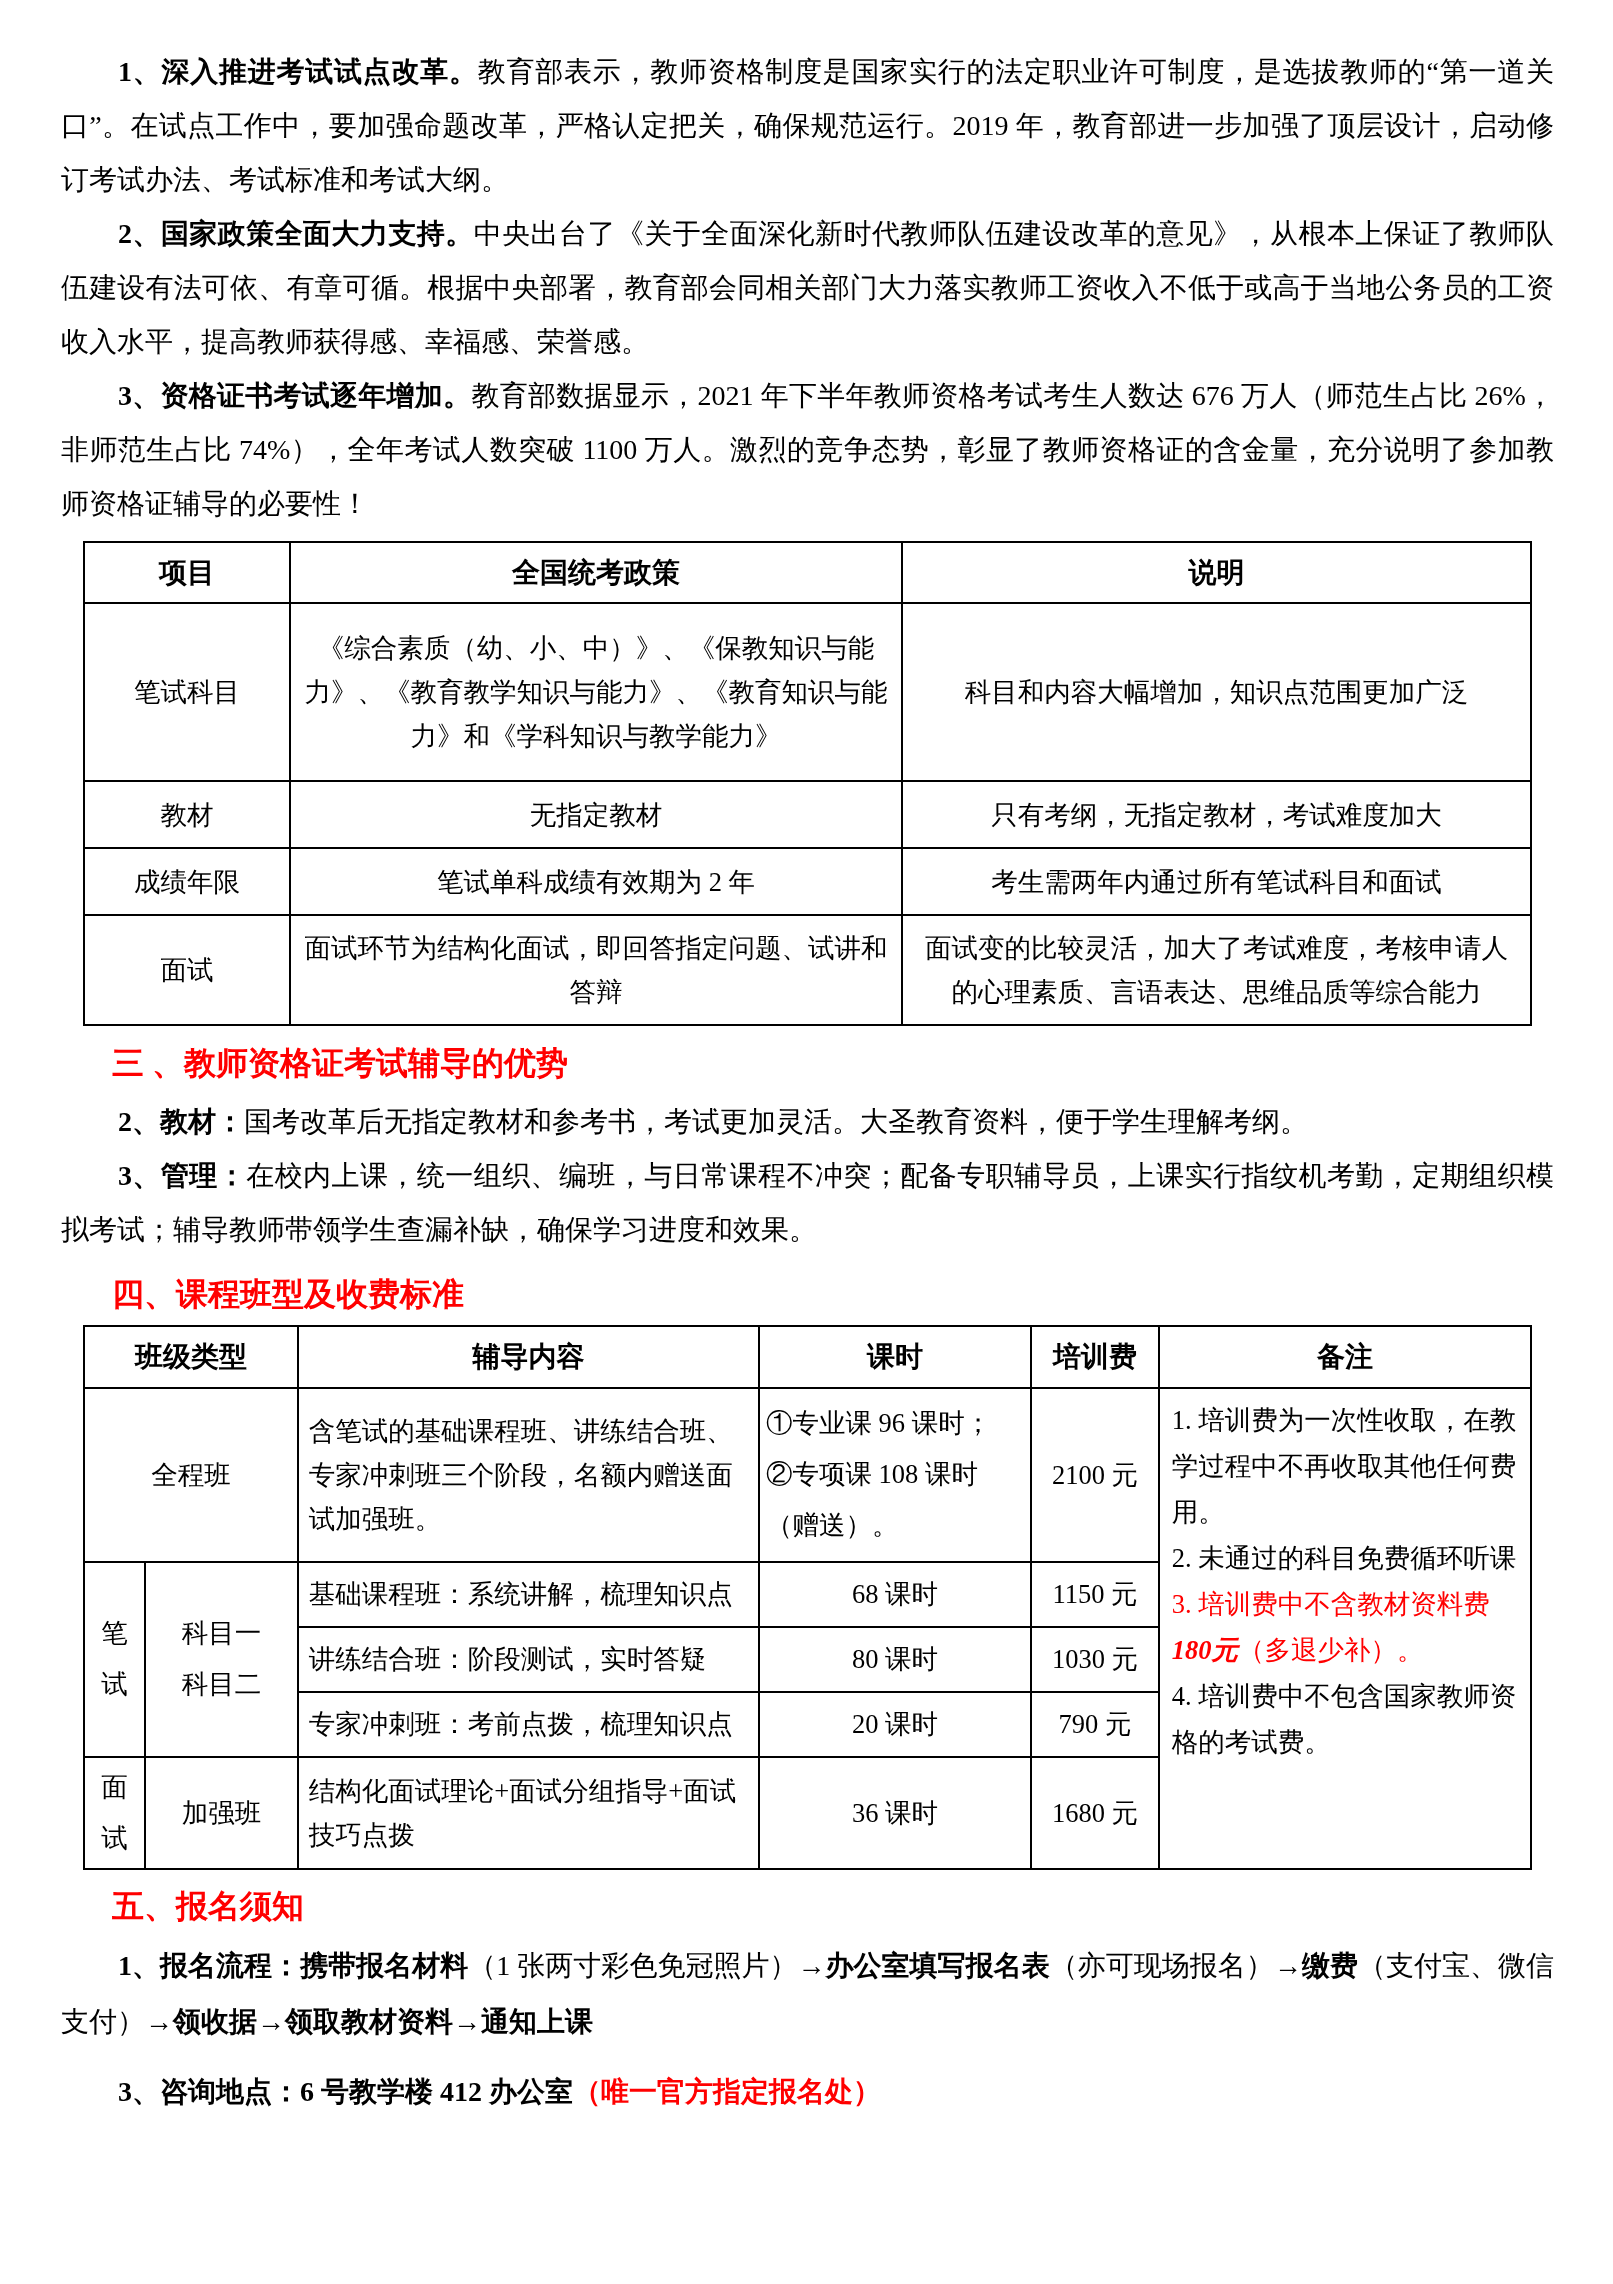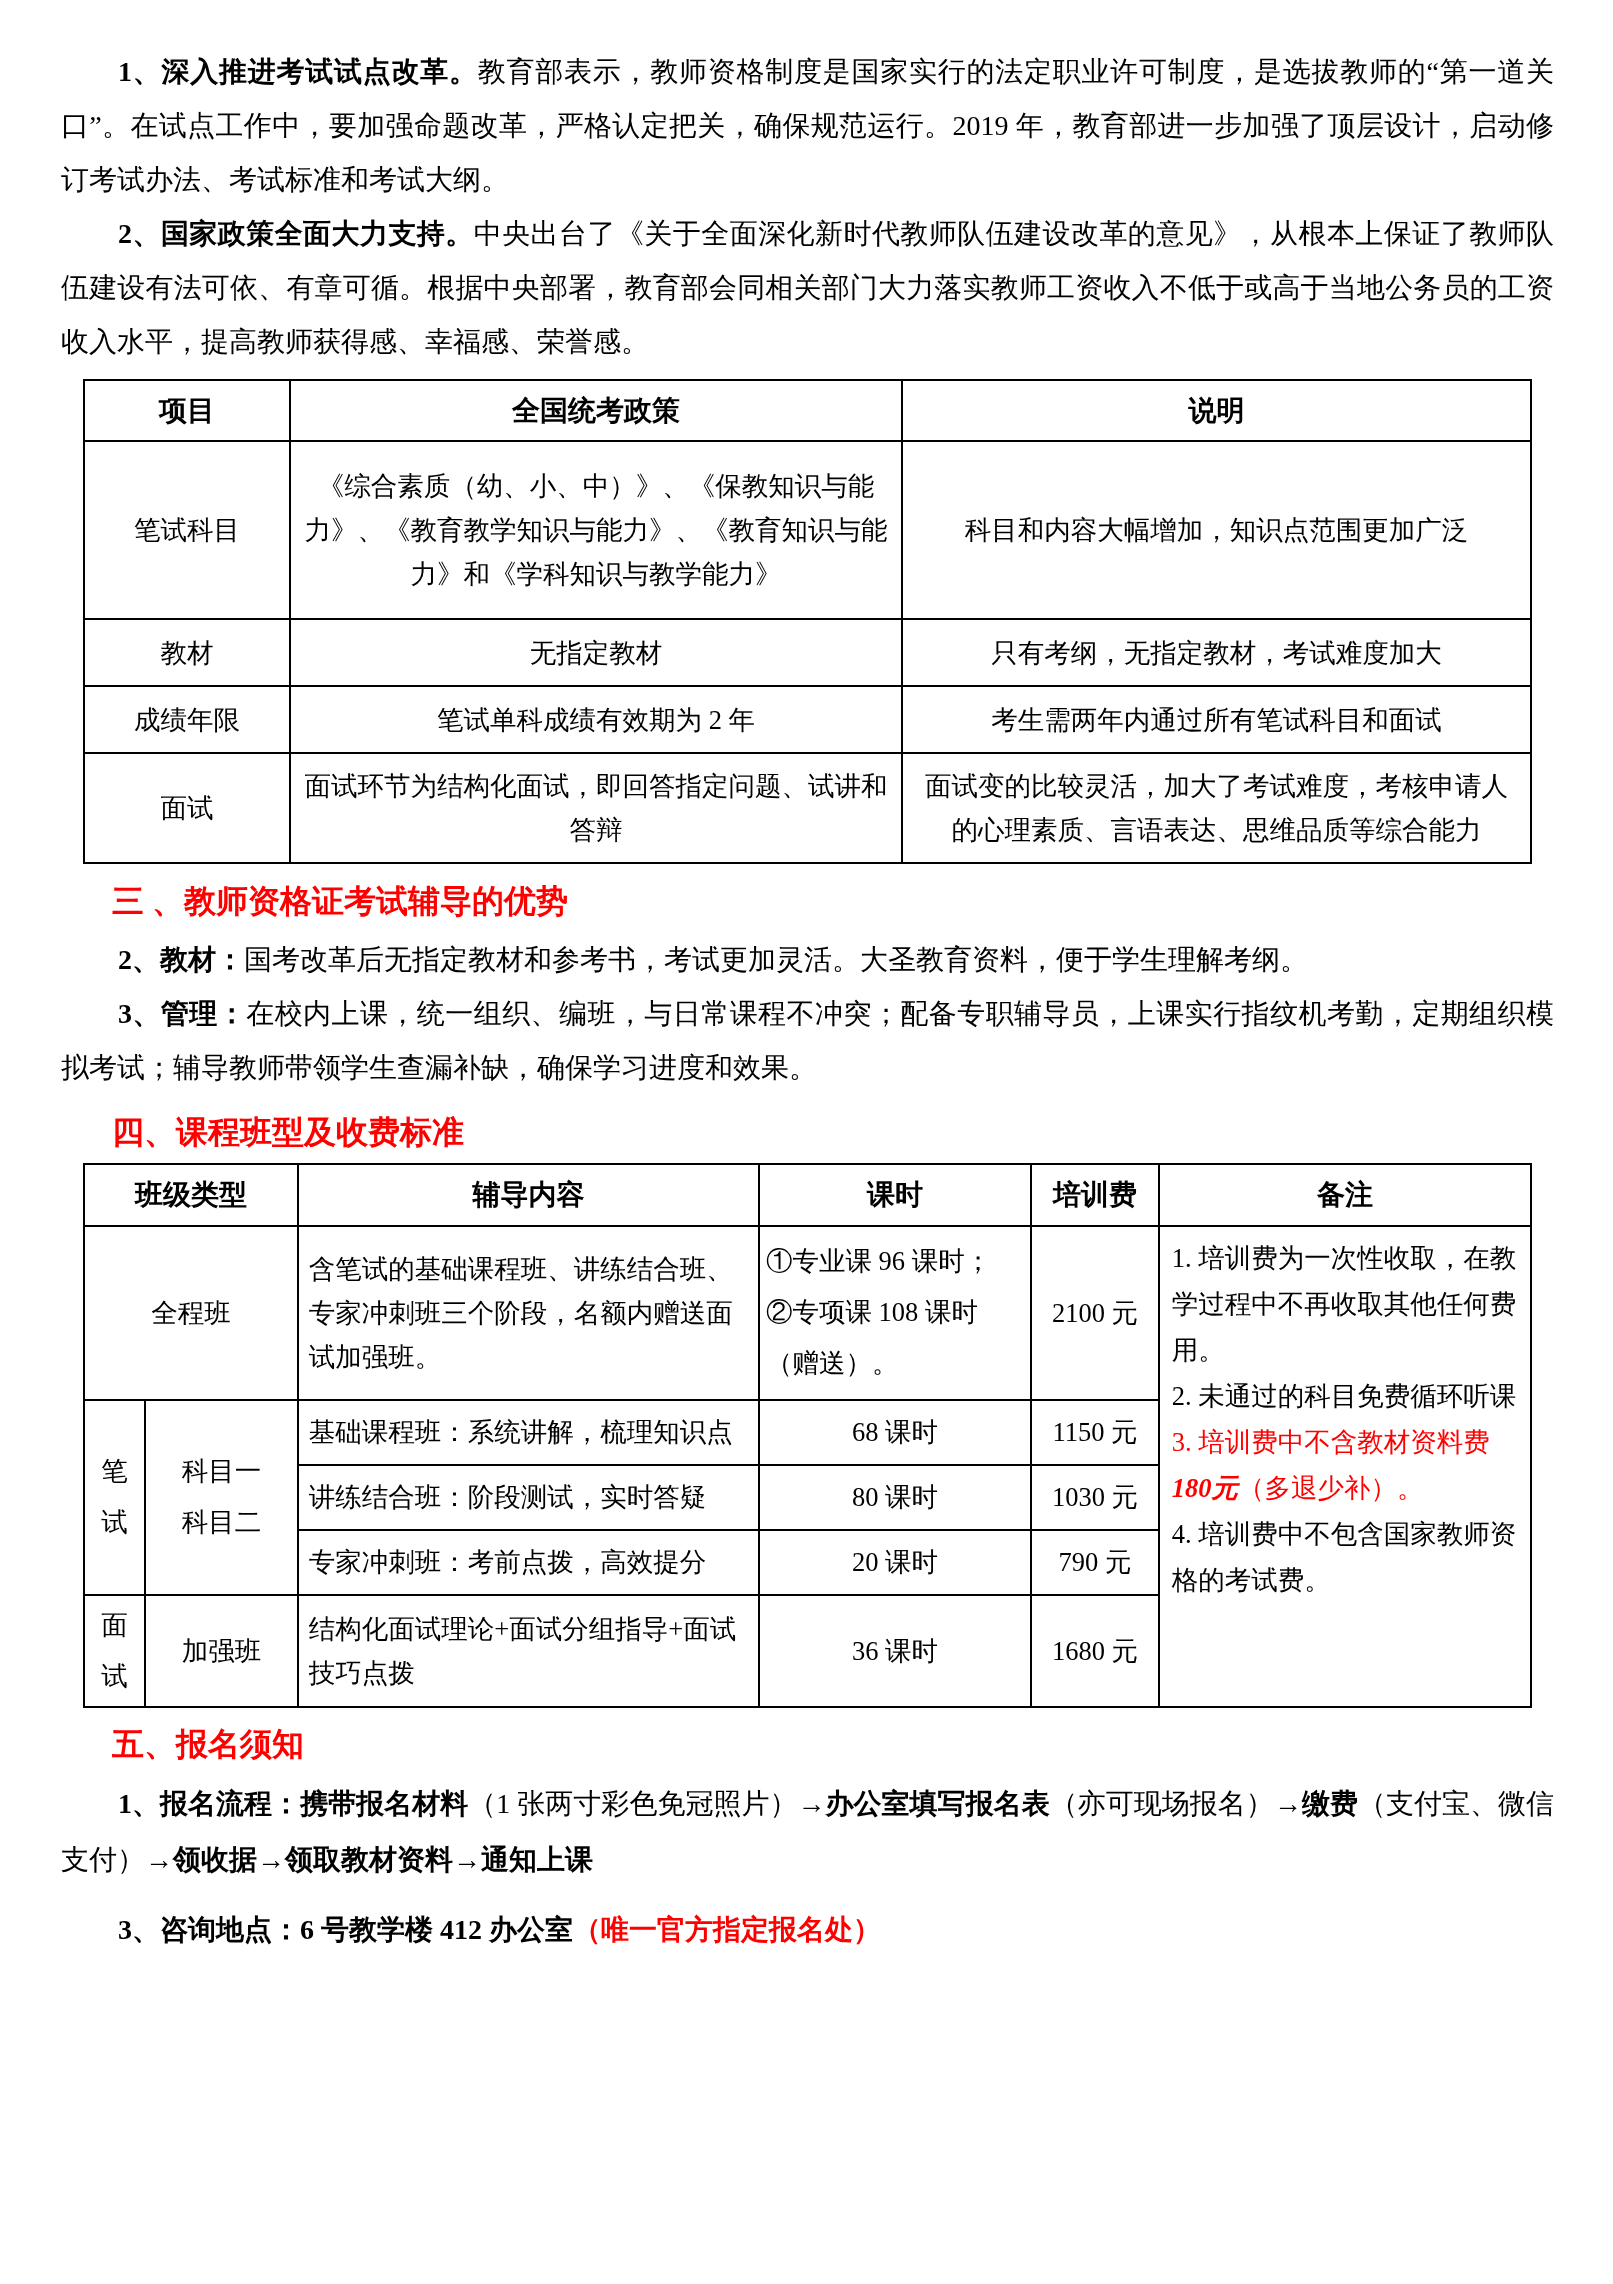--- a/index.html
+++ b/index.html
@@ -34,20 +34,21 @@
   .enroll-item{margin:5.9px 0 0 0;font-size:28px;line-height:56px;text-align:justify;text-indent:57px;}
   .enroll-gap{margin-top:13.7px;}
 </style>
 </head>
 <body>
 
 <div class="page">
 
   <p class="para"><b>1、深入推进考试试点改革。</b><span>教育部表示，教师资格制度是国家实行的法定职业许可制度，是选拔教师的“第一道关口”。在试点工作中，要加强命题改革，严格认定把关，确保规范运行。2019 年，教育部进一步加强了顶层设计，启动修订考试办法、考试标准和考试大纲。</span></p>
   <p class="para"><b>2、国家政策全面大力支持。</b><span>中央出台了《关于全面深化新时代教师队伍建设改革的意见》，从根本上保证了教师队伍建设有法可依、有章可循。根据中央部署，教育部会同相关部门大力落实教师工资收入不低于或高于当地公务员的工资收入水平，提高教师获得感、幸福感、荣誉感。</span></p>
+  <p class="para"><b>3、资格证书考试逐年增加。</b><span>教育部数据显示，2021 年下半年教师资格考试考生人数达 676 万人（师范生占比 26%，非师范生占比 74%），全年考试人数突破 1100 万人。激烈的竞争态势，彰显了教师资格证的含金量，充分说明了参加教师资格证辅导的必要性！</span></p>
 
   <table>
     <colgroup>
         <col style="width:206px">
         <col style="width:612px">
         <col style="width:629px">
       </colgroup>
     <tbody>
         <tr>
       <th>项目</th>
@@ -127,21 +128,21 @@
       <td class="left">基础课程班：系统讲解，梳理知识点</td>
       <td>68 课时</td>
       <td>1150 元</td>
     </tr>
     <tr class="mid">
       <td class="left">讲练结合班：阶段测试，实时答疑</td>
       <td>80 课时</td>
       <td>1030 元</td>
     </tr>
     <tr class="mid">
-      <td class="left">专家冲刺班：考前点拨，高效提分</td>
+      <td class="left">专家冲刺班：考前点拨，梳理知识点</td>
       <td>20 课时</td>
       <td>790 元</td>
     </tr>
     <tr class="face">
       <td>
             <div class="vtext">面试</div>
           </td>
       <td>加强班</td>
       <td class="left">结构化面试理论+面试分组指导+面试技巧点拨</td>
       <td>36 课时</td>

